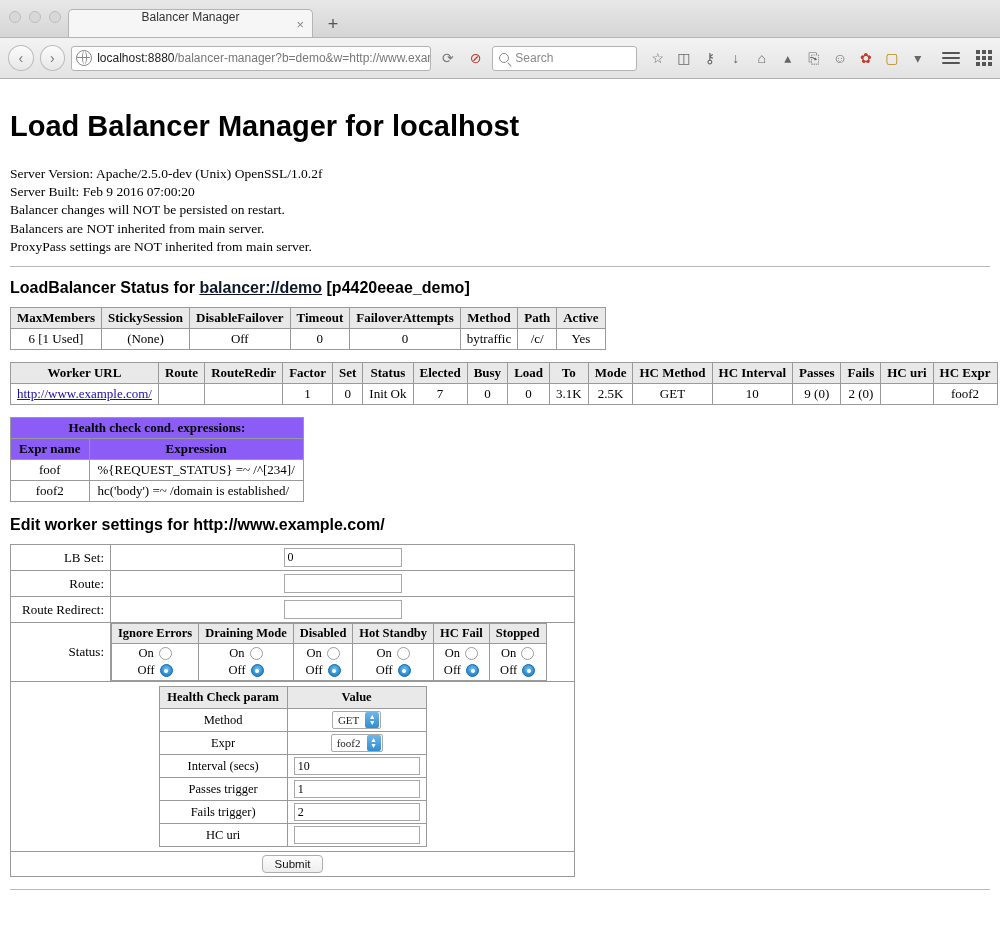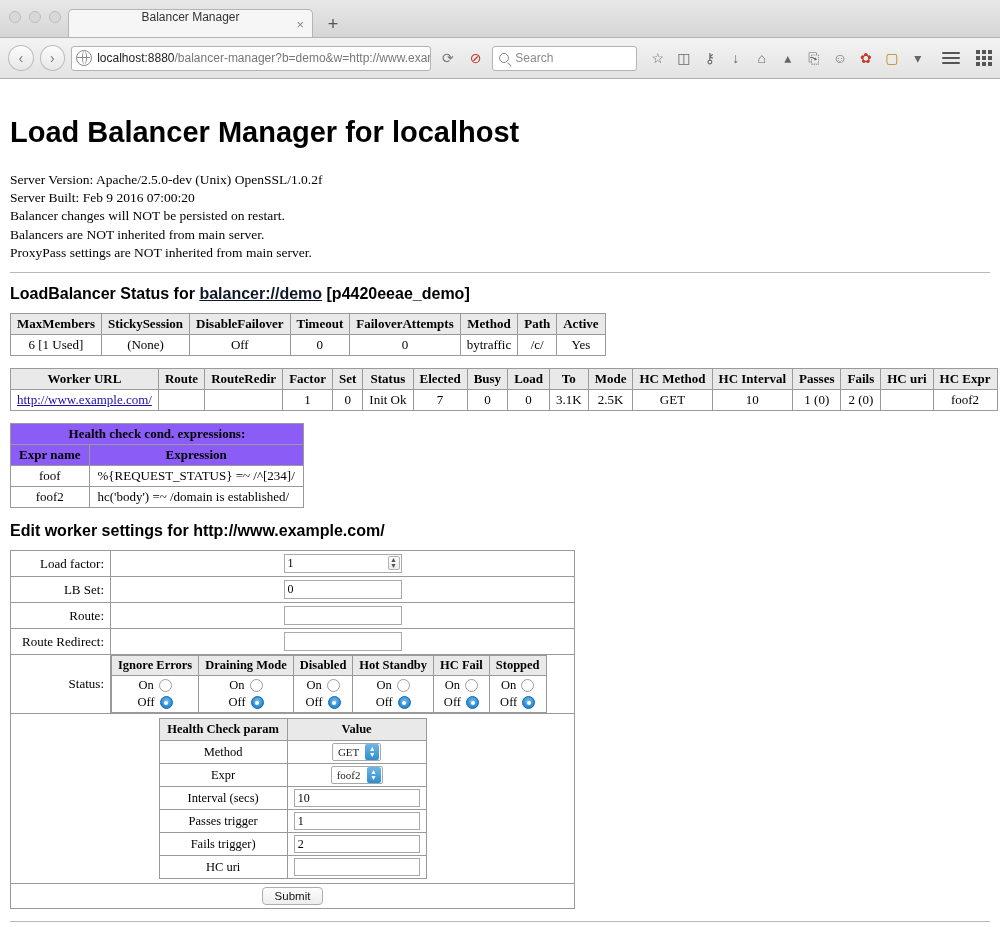--- a/index.html
+++ b/index.html
@@ -109,21 +109,21 @@
   .toolicons .ti { width: 17px; text-align: center; line-height: 1; }
   .ti.badge-red { color: #c0392b; }
   .ti.badge-yellow { color: #b8860b; }
   .hamburger { margin-left: 10px; width: 18px; }
   .hamburger i { display: block; height: 2px; background: #555; margin: 3px 0; border-radius: 1px; }
   .grid-icon { width: 16px; display: grid; grid-template-columns: repeat(3, 4px); gap: 2px; margin-left: 10px; }
   .grid-icon b { width: 4px; height: 4px; background: #555; display: block; }
 
   
   .content {
-    padding: 27px 10px 0 10px;
+    padding: 21px 10px 0 10px;
     font-size: 13.5px;
     color: #000;
     font-family: "Liberation Serif", serif;
   }
   h1.page-title {
     font-family: "Liberation Sans", sans-serif;
     font-size: 29px; font-weight: bold;
     margin: 10px 0 22px 0;
   }
   .serverinfo { line-height: 1.35; font-size: 13.5px; margin-bottom: 10px; }
@@ -400,21 +400,21 @@
         <td>1</td>
         <td>0</td>
         <td>Init Ok</td>
         <td>7</td>
         <td>0</td>
         <td>0</td>
         <td>3.1K</td>
         <td>2.5K</td>
         <td>GET</td>
         <td>10</td>
-        <td>1 (0)</td>
+        <td>9 (0)</td>
         <td>2 (0)</td>
         <td></td>
         <td>foof2</td>
       </tr>
     </tbody>
   </table>
 
   <table class="hc">
     <thead>
       <tr>
@@ -434,29 +434,20 @@
         <td class="name">foof2</td>
         <td class="expr">hc('body') =~ /domain is established/</td>
       </tr>
     </tbody>
   </table>
 
   <h3 class="section">Edit worker settings for http://www.example.com/</h3>
 
   <table class="form">
     <tbody>
-      <tr>
-        <td class="lbl">Load factor:</td>
-        <td class="fld" style="text-align:center;">
-          <span class="spinwrap">
-            <input class="txt" type="text" value="1" style="">
-            <span class="spin">▲<br>▼</span>
-          </span>
-        </td>
-      </tr>
       <tr>
         <td class="lbl">LB Set:</td>
         <td class="fld" style="text-align:center;">
           <input class="txt" type="text" value="0" style="">
         </td>
       </tr>
       <tr>
         <td class="lbl">Route:</td>
         <td class="fld" style="text-align:center;">
           <input class="txt" type="text" value="" style="">

